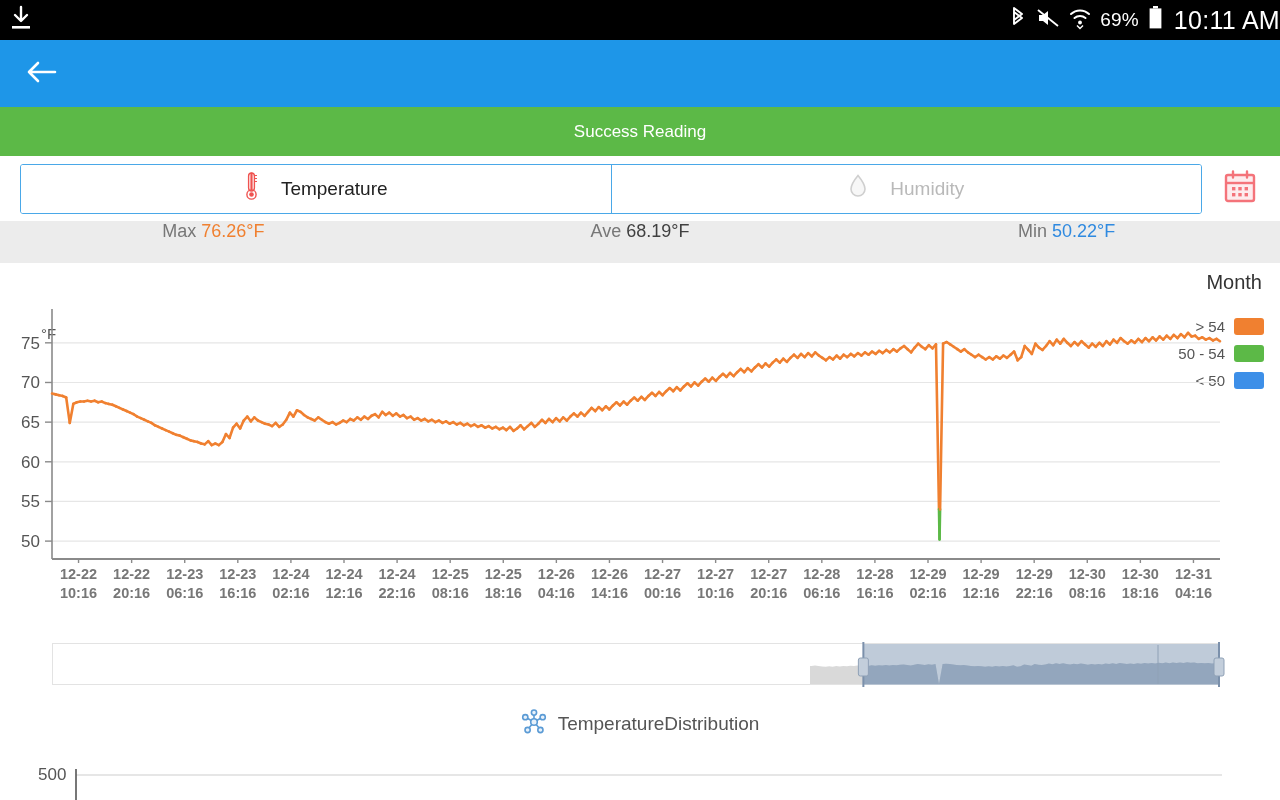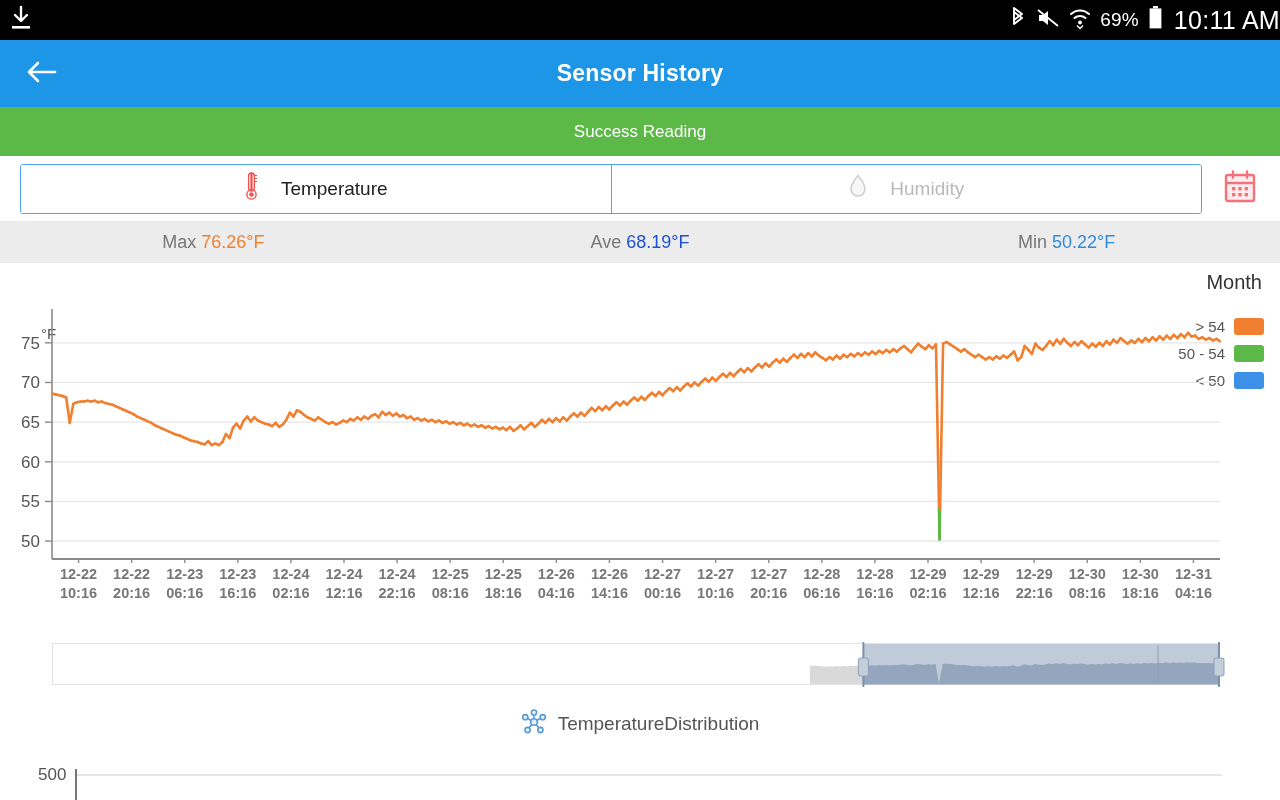--- a/index.html
+++ b/index.html
@@ -56,27 +56,27 @@
     flex: 1; display: flex; align-items: center; justify-content: center; gap: 22px;
     font-size: 19px; cursor: pointer; background: #fff;
   }
   .seg.active { color: #222222; }
   .seg.inactive { color: #b9b9b9; }
   .seg + .seg { border-left: 1px solid #4aa8e8; }
   .cal-btn { width: 44px; height: 44px; display: flex; align-items: center; justify-content: center; cursor: pointer; }
 
   
   .stats {
-    height: 42px; background: #ececec; display: flex; align-items: center;
+    height: 42px; background: #ececec; display: flex; 
     font-size: 18px; color: #777777;
   }
   .stat { flex: 1; text-align: center; }
   .stat .v { font-weight: 400; }
   .v.max { color: #f08030; }
-  .v.ave { color: #1d4ed8; }
+  .v.ave { color: #404040; }
   .v.min { color: #2f8ae0; }
 
   
   .chartwrap { position: relative; background: #fff; height: 372px; }
   .month-label {
     position: absolute; right: 18px; top: 8px;
     font-size: 20px; color: #333; 
   }
   .legend { position: absolute; right: 16px; top: 50px; }
   .legend-row {
@@ -157,21 +157,20 @@
 </div>
 
 <div class="appbar">
   <div class="back-btn">
     <span>
       <svg width="32" height="26" viewBox="0 0 32 26">
           <path d="M29 13H3M12 4L3 13l9 9" stroke="#fff" stroke-width="2.6" fill="none" stroke-linecap="round" stroke-linejoin="round"></path>
         </svg>
     </span>
   </div>
-  <div class="appbar-title">Sensor History</div>
 </div>
 
 <div class="banner">
   <span>Success Reading</span>
 </div>
 
 <div class="segrow">
   <div class="segmented">
     <div class="seg active">
       <span>

